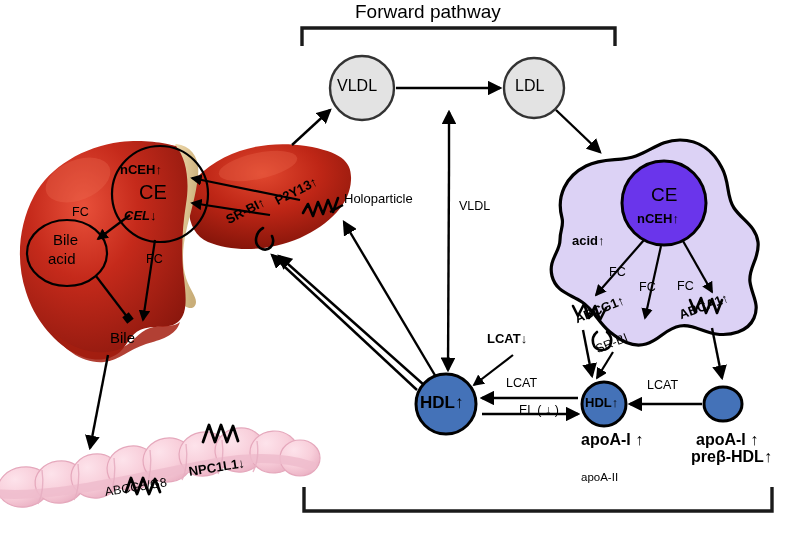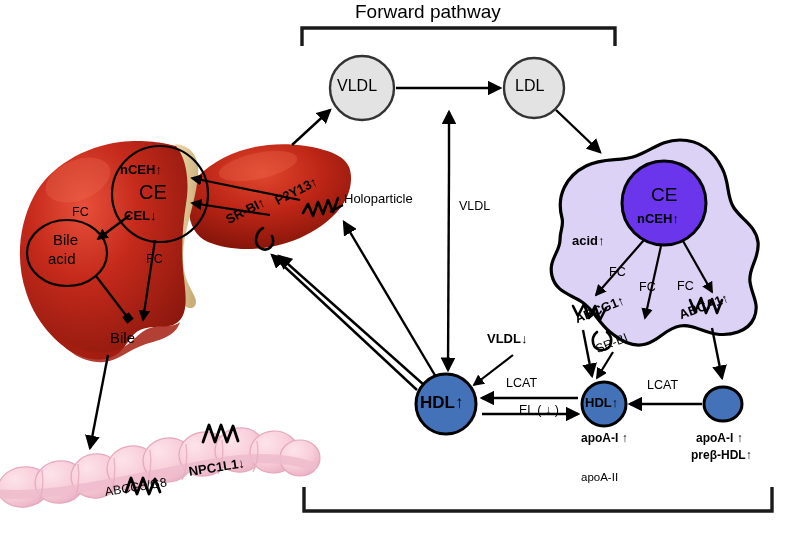--- a/index.html
+++ b/index.html
@@ -51,21 +51,21 @@
   .t-ce-big {
     font-size: 20px;
     font-weight: 400;
   }
   .t-ce-big-w {
     font-size: 19px;
     font-weight: 400;
     color: #000;
   }
   .t-bold {
-    font-size: 12px;
+    font-size: 16px;
     font-weight: bold;
     text-align: center;
   }
   .t-bold13 {
     font-size: 13px;
     font-weight: bold;
   }
   .t-plain {
     font-size: 12.5px;
     font-weight: 400;
@@ -254,34 +254,34 @@
     <line x1="683" y1="241" x2="712" y2="292" stroke="#000000" stroke-width="2.2" marker-end="url(#ahs)"></line>
   </svg>
 
   <div class="lbl t-path" style="left:355px; top:2px;">Forward pathway</div>
 
   <div class="lbl t-lipo" style="left:337px; top:78px;">VLDL</div>
   <div class="lbl t-lipo" style="left:515px; top:78px;">LDL</div>
 
   <div class="lbl t-bold13" style="left:120px; top:163px;">nCEH↑</div>
   <div class="lbl t-ce-big" style="left:139px; top:182px;">CE</div>
-  <div class="lbl t-bold13" style="left:124px; top:209px;">CEL↓</div>
+  <div class="lbl t-bold13" style="left:124px; top:209px;font-style:italic;">CEL↓</div>
 
   <div class="lbl t-plain" style="left:72px; top:206px;">FC</div>
   <div class="lbl t-plain" style="left:146px; top:253px;">FC</div>
   <div class="lbl t-bile" style="left:53px; top:232px;">Bile</div>
   <div class="lbl t-bile" style="left:48px; top:251px;">acid</div>
   <div class="lbl t-bile" style="left:110px; top:330px;">Bile</div>
 
   <div class="lbl t-bold13 rot-srbi" style="left:230px; top:213px;">SR-BI↑</div>
   <div class="lbl t-bold13 rot-p2y13" style="left:279px; top:194px;">P2Y13↑</div>
   <div class="lbl t-holo" style="left:344px; top:192px;">Holoparticle</div>
 
   <div class="lbl t-plain" style="left:459px; top:200px;">VLDL</div>
-  <div class="lbl t-bold13" style="left:487px; top:332px;">VLDL↓</div>
+  <div class="lbl t-bold13" style="left:487px; top:332px;">LCAT↓</div>
   <div class="lbl t-plain" style="left:506px; top:377px;">LCAT</div>
   <div class="lbl t-plain" style="left:503px; top:404px;margin-left:16px;">EL ( ↓ )</div>
   <div class="lbl t-plain" style="left:647px; top:379px;">LCAT</div>
 
   <div class="lbl t-hdl" style="left:420px; top:394px;">HDL↑</div>
   <div class="lbl t-hdl-sm" style="left:585px; top:396px;">HDL↑</div>
 
   <div class="lbl t-bold" style="left:581px; top:432px;">apoA-I ↑</div>
   <div class="lbl t-plain11" style="left:581px; top:447px;">apoA-II</div>
   <div class="lbl t-bold" style="left:696px; top:432px;">apoA-I ↑</div>

